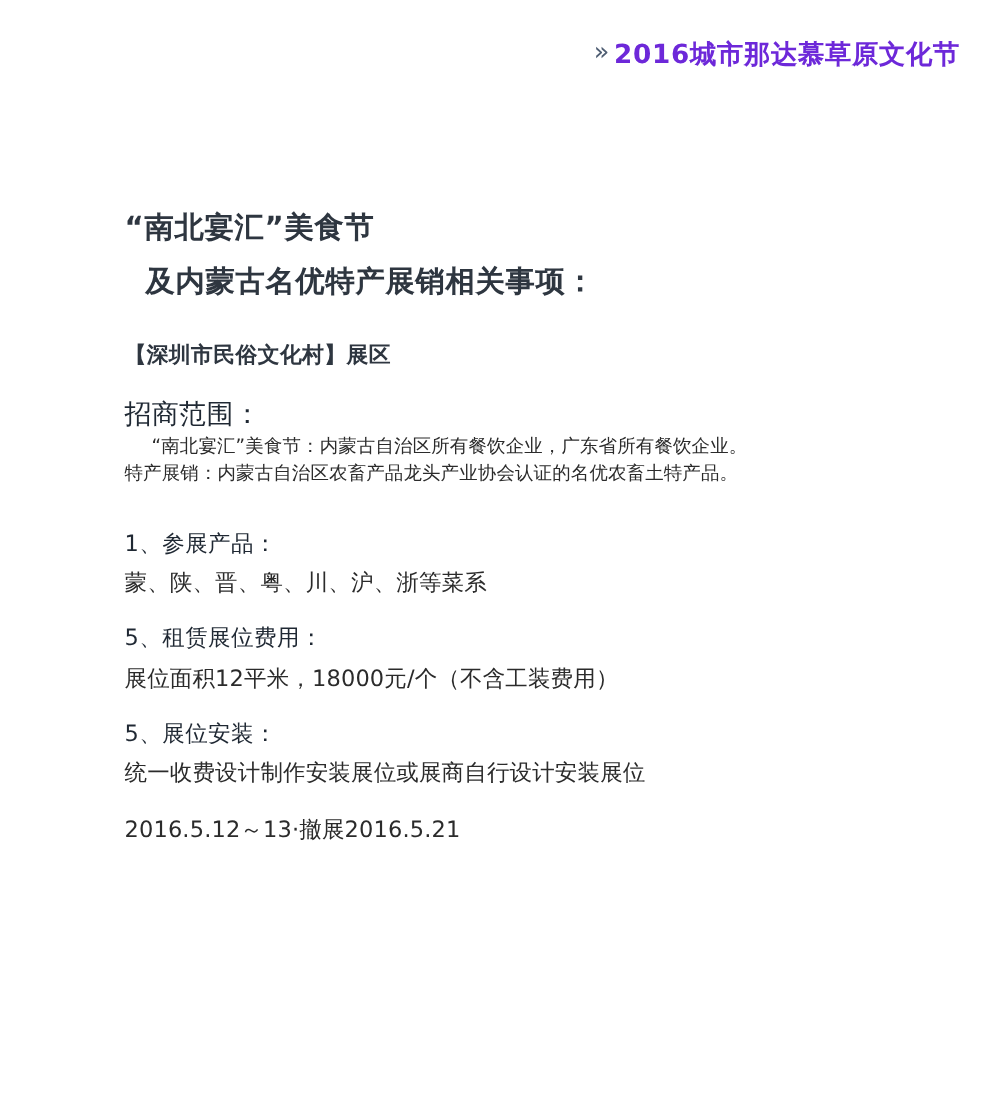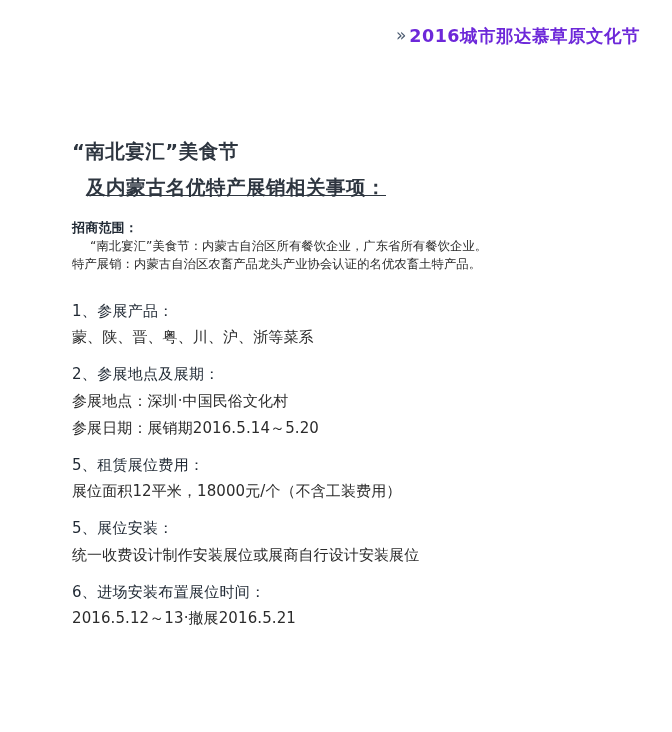--- a/index.html
+++ b/index.html
@@ -51,50 +51,49 @@
     font-size: 17.5px;
     color: #6d28d9;
     letter-spacing: 0.5px;
     font-weight: 700;
     white-space: nowrap;
   }
 
   
   .content {
     position: absolute;
-    left: 72px;
+    left: 83px;
     top: 140px;
     width: 520px;
   }
 
   .title-line {
     font-size: 19.5px;
     font-weight: bold;
     color: #2e3640;
     letter-spacing: 0.5px;
     line-height: 1.25;
   }
   .title-line.second {
     margin-top: 12px;
     padding-left: 14px;
-    text-decoration: underline;
   }
 
   .venue {
     margin-top: 26px;
     font-size: 14.5px;
     font-weight: bold;
     color: #2e3640;
     letter-spacing: 0.3px;
   }
 
   .subhead {
     margin-top: 18px;
-    font-size: 13px;
-    font-weight: bold;
+    font-size: 18px;
+    font-weight: normal;
     color: #1f2833;
     letter-spacing: 0.2px;
   }
 
   .para {
     font-size: 12.3px;
     color: #2b2b2b;
     line-height: 1.5;
     letter-spacing: 0.1px;
   }
@@ -132,51 +131,46 @@
       <span class="chev">»</span>
       <span class="header-title">2016城市那达慕草原文化节</span>
     </div>
   </div>
 
   <div class="content">
 
     <div class="title-line">“南北宴汇”美食节</div>
     <div class="title-line second">及内蒙古名优特产展销相关事项：</div>
 
+    <div class="venue">【深圳市民俗文化村】展区</div>
 
     <div class="subhead">招商范围：</div>
     <div class="para indent">“南北宴汇”美食节：内蒙古自治区所有餐饮企业，广东省所有餐饮企业。</div>
     <div class="para">特产展销：内蒙古自治区农畜产品龙头产业协会认证的名优农畜土特产品。</div>
 
     <div class="section-list">
 
       <div class="sec">
         <div class="sec-title">1、参展产品：</div>
         <div class="sec-body">蒙、陕、晋、粤、川、沪、浙等菜系</div>
       </div>
 
-      <div class="sec">
-        <div class="sec-title">2、参展地点及展期：</div>
-        <div class="sec-body">参展地点：深圳·中国民俗文化村</div>
-        <div class="sec-body">参展日期：展销期2016.5.14～5.20</div>
-      </div>
 
       <div class="sec">
         <div class="sec-title">5、租赁展位费用：</div>
         <div class="sec-body">展位面积12平米，18000元/个（不含工装费用）</div>
       </div>
 
 
       <div class="sec">
         <div class="sec-title">5、展位安装：</div>
         <div class="sec-body">统一收费设计制作安装展位或展商自行设计安装展位</div>
       </div>
 
       <div class="sec">
-        <div class="sec-title">6、进场安装布置展位时间：</div>
         <div class="sec-body">2016.5.12～13·撤展2016.5.21</div>
       </div>
 
     </div>
 
   </div>
 
 </div>
 
 </body></html>

